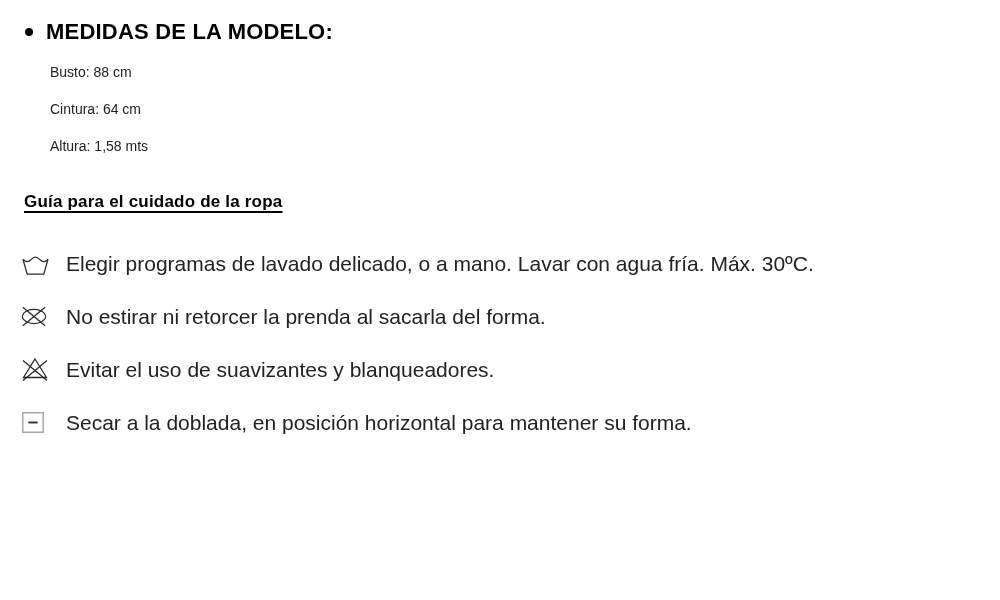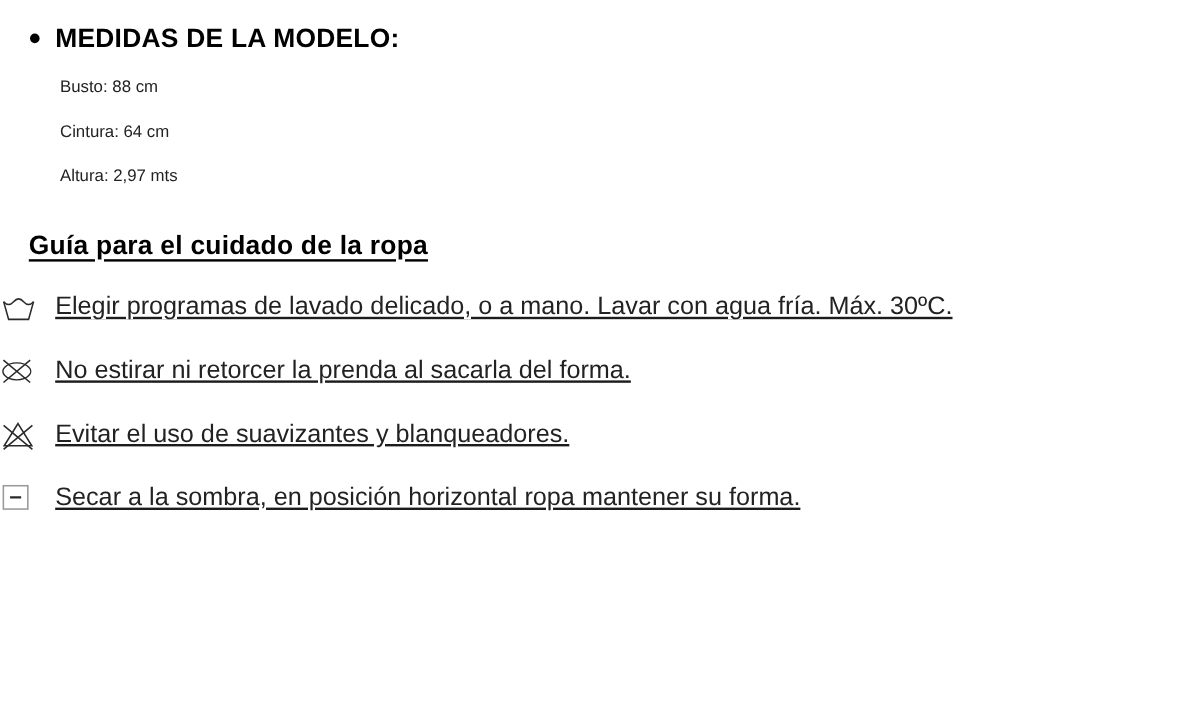--- a/index.html
+++ b/index.html
@@ -39,34 +39,34 @@
     font-size: 14px;
     line-height: 37px;
     color: #222;
   }
 
   
   .care-title {
     margin-top: 27px;
     margin-left: 24px;
     display: inline-block;
-    font-size: 22px;
+    font-size: 17px;
     font-weight: bold;
     color: #000;
     text-decoration: underline;
     text-decoration-thickness: 2px;
     text-underline-offset: 4px;
     letter-spacing: 0.2px;
   }
   .care-list { margin-top: 11px; }
   .care-row {
     display: flex;
-    align-items: center;
+    align-items: flex-end;
     height: 53px;
-    text-decoration: underline;
+    padding-left: 20px;
   }
   .care-icon {
     width: 34px;
     flex: 0 0 auto;
     display: flex;
     align-items: center;
     justify-content: flex-start;
   }
   .care-icon svg { display: block; }
   .care-text {
@@ -82,21 +82,21 @@
 <div class="page">
 
   <section class="measurements">
     <div class="measurements-header">
       <span class="bullet"></span>
       <span class="measurements-title">MEDIDAS DE LA MODELO:</span>
     </div>
     <div class="measurements-list">
       <div class="measurement-line">Busto: 88 cm</div>
       <div class="measurement-line">Cintura: 64 cm</div>
-      <div class="measurement-line">Altura: 2,97 mts</div>
+      <div class="measurement-line">Altura: 1,58 mts</div>
     </div>
   </section>
 
   <section>
     <h2 class="care-title">Guía para el cuidado de la ropa</h2>
 
     <div class="care-list">
 
       <div class="care-row">
         <span class="care-icon">
@@ -129,20 +129,20 @@
       </div>
 
 
       <div class="care-row">
         <span class="care-icon">
           <svg width="26" height="25" viewBox="0 0 28 27">
             <rect x="3" y="3" width="22" height="21" fill="none" stroke="#9a9a9a" stroke-width="1.4"></rect>
             <path d="M9,13.5 L19,13.5" fill="none" stroke="#2a2a2a" stroke-width="2"></path>
           </svg>
         </span>
-        <span class="care-text">Secar a la sombra, en posición horizontal ropa mantener su forma.</span>
+        <span class="care-text">Secar a la doblada, en posición horizontal para mantener su forma.</span>
       </div>
 
 
     </div>
   </section>
 
 </div>
 
 </body></html>

